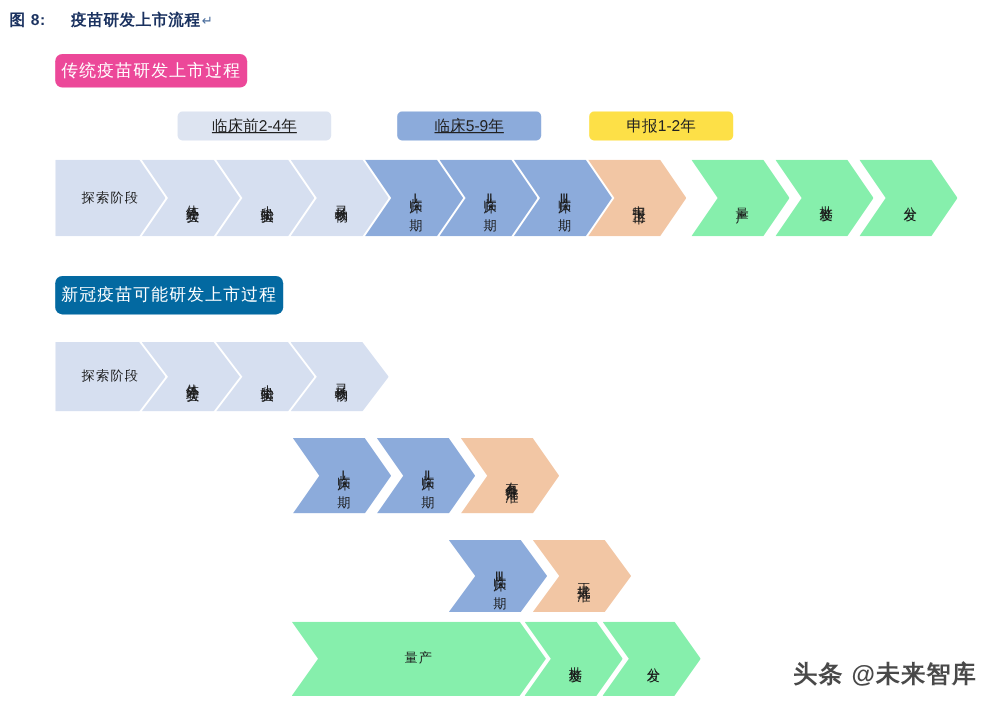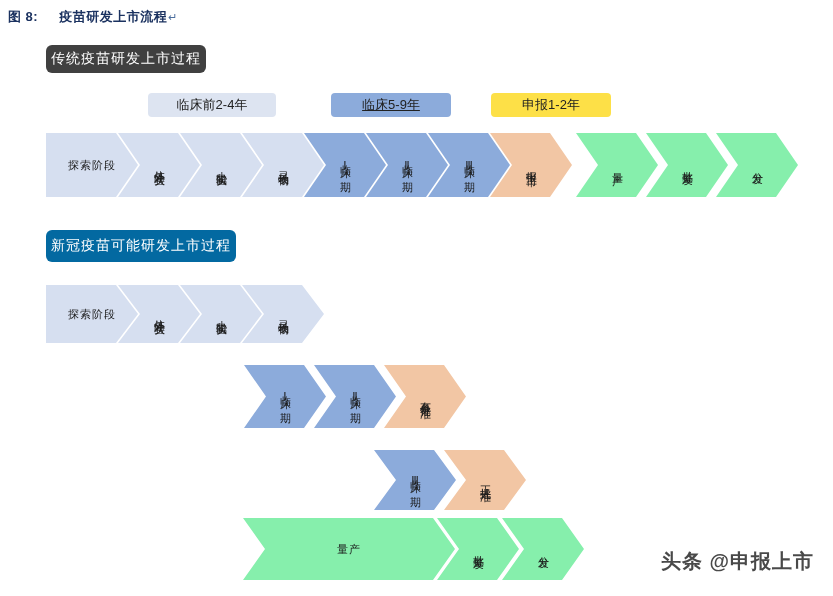--- a/index.html
+++ b/index.html
@@ -26,21 +26,21 @@
   
   .banner{
     position:absolute;
     display:flex;align-items:center;justify-content:center;
     border-radius:6px;
     color:#ffffff;
     font-size:14px;
     letter-spacing:1px;
     white-space:nowrap;
   }
-  .banner-navy{background:#404040;}
+  .banner-navy{background:#ec4899;}
   .banner-red{background:#0369a1;}
 
   
   .pill{
     position:absolute;
     display:flex;align-items:center;justify-content:center;
     border-radius:4px;
     font-size:13px;
     color:#222;
     white-space:nowrap;
@@ -93,21 +93,21 @@
 <div class="canvas">
 
   <div class="fig-title">
     <span class="num">图 8:</span><span>疫苗研发上市流程</span><span class="pilcrow">↵</span>
   </div>
 
   <div class="banner banner-navy" style="left:46px;top:45px;width:160px;height:28px;">
     <span>传统疫苗研发上市过程</span>
   </div>
 
-  <div class="pill" style="left:148px;top:93px;width:128px;height:24px;background:#dde4f1;">
+  <div class="pill" style="left:148px;top:93px;width:128px;height:24px;background:#dde4f1;text-decoration:underline;">
     <span>临床前2-4年</span>
   </div>
   <div class="pill" style="left:331px;top:93px;width:120px;height:24px;background:#8cabdb;text-decoration:underline;">
     <span>临床5-9年</span>
   </div>
   <div class="pill" style="left:491px;top:93px;width:120px;height:24px;background:#fde047;">
     <span>申报1-2年</span>
   </div>
 
   <div class="arrow horiz shape-pent fill-pale" style="left:46px;top:133px;width:92px;height:64px;">
@@ -182,16 +182,16 @@
     <span class="lbl">量产</span>
   </div>
   <div class="arrow vertical shape-chev fill-cream" style="left:437px;top:518px;width:82px;height:62px;">
     <span class="lbl">批签发</span>
   </div>
   <div class="arrow vertical shape-chev fill-cream" style="left:502px;top:518px;width:82px;height:62px;">
     <span class="lbl">分发</span>
   </div>
 
   <div class="watermark" style="left:661px;top:548px;">
-    <span>头条 @申报上市</span>
+    <span>头条 @未来智库</span>
   </div>
 
 </div>
 
 </body></html>

